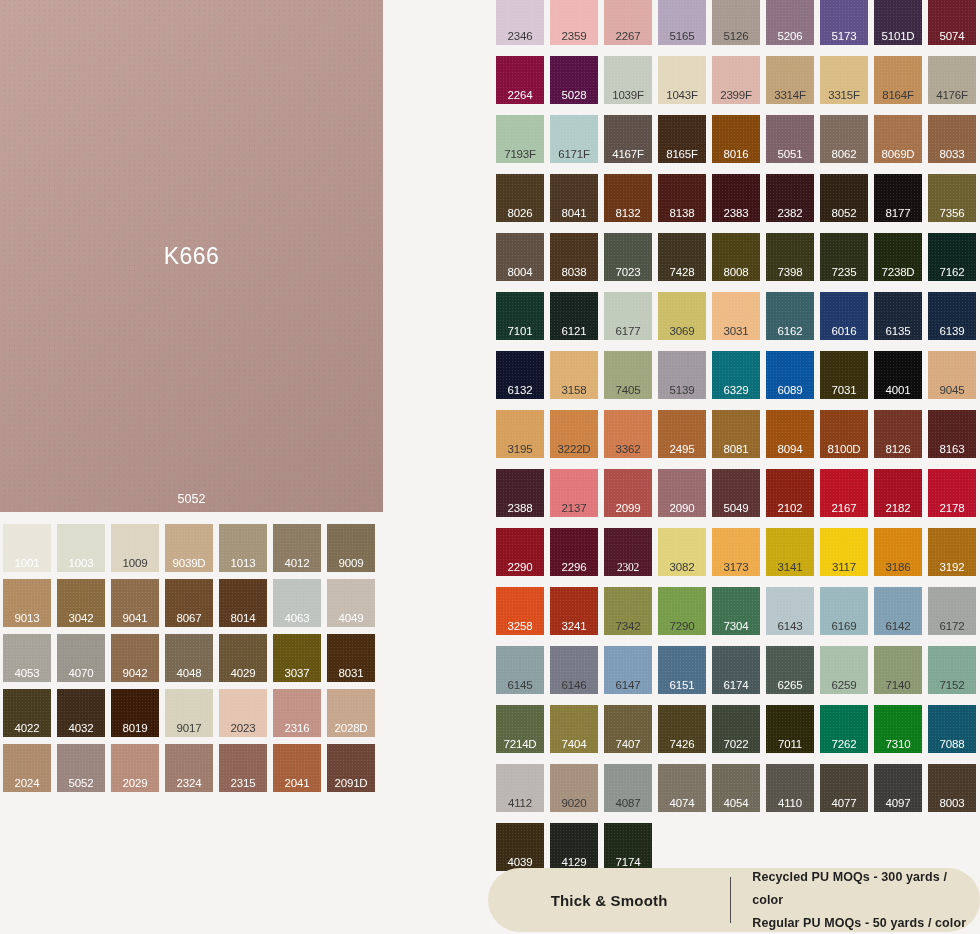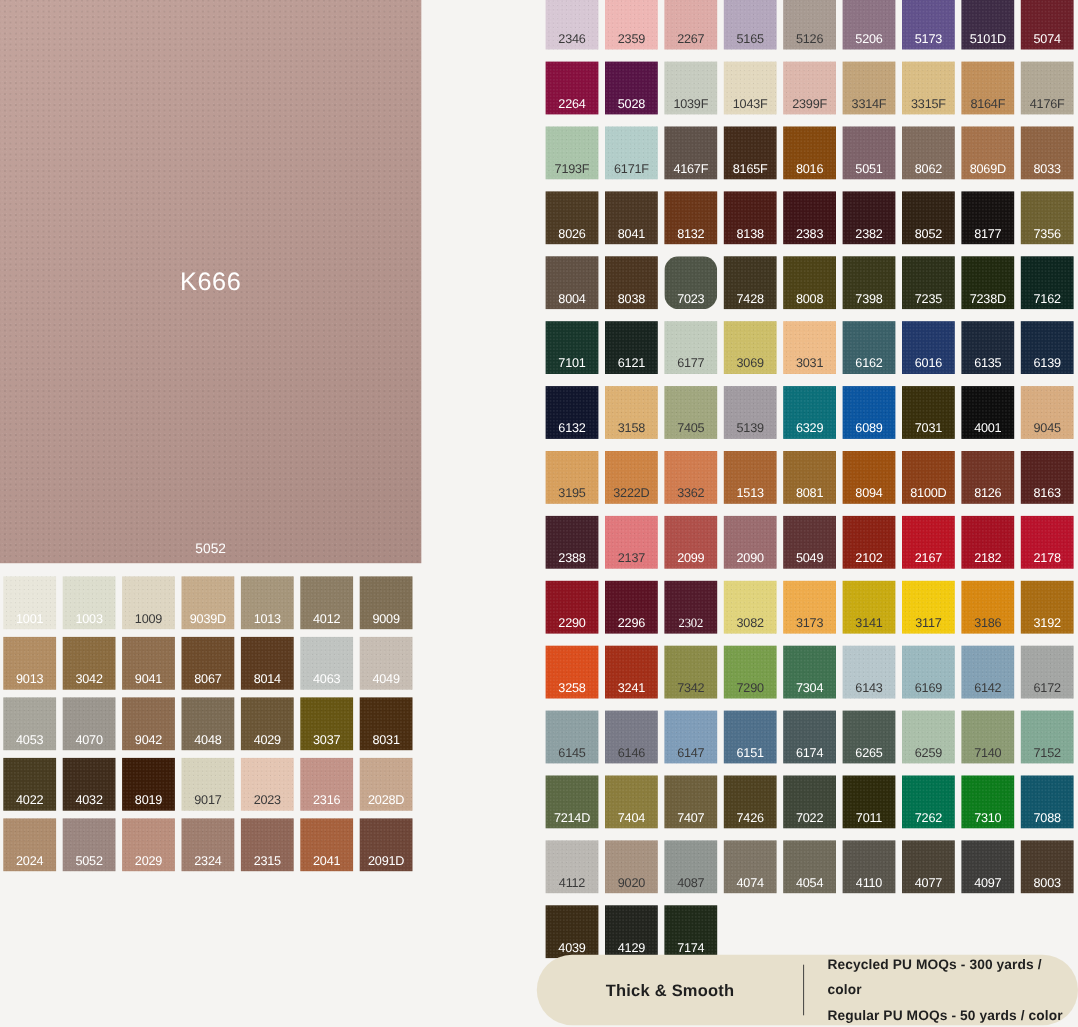--- a/index.html
+++ b/index.html
@@ -317,21 +317,21 @@
         </div>
         <div class="swatch dark" style="background-color: rgb(109, 96, 48);">
           <span class="code">7356</span>
         </div>
         <div class="swatch dark" style="background-color: rgb(96, 80, 67);">
           <span class="code">8004</span>
         </div>
         <div class="swatch dark" style="background-color: rgb(75, 53, 32);">
           <span class="code">8038</span>
         </div>
-        <div class="swatch dark" style="background-color: rgb(78, 84, 70); border-radius: 13px;">
+        <div class="swatch dark" style="background-color: rgb(78, 84, 70);">
           <span class="code">7023</span>
         </div>
         <div class="swatch dark" style="background-color: rgb(63, 53, 32);">
           <span class="code">7428</span>
         </div>
         <div class="swatch dark" style="background-color: rgb(76, 66, 22);">
           <span class="code">8008</span>
         </div>
         <div class="swatch dark" style="background-color: rgb(57, 56, 26);">
           <span class="code">7398</span>
@@ -402,21 +402,21 @@
         <div class="swatch light" style="background-color: rgb(215, 159, 92);">
           <span class="code">3195</span>
         </div>
         <div class="swatch light" style="background-color: rgb(205, 131, 67);">
           <span class="code">3222D</span>
         </div>
         <div class="swatch light" style="background-color: rgb(208, 123, 78);">
           <span class="code">3362</span>
         </div>
         <div class="swatch dark" style="background-color: rgb(168, 100, 49);">
-          <span class="code">1513</span>
+          <span class="code">2495</span>
         </div>
         <div class="swatch dark" style="background-color: rgb(149, 104, 43);">
           <span class="code">8081</span>
         </div>
         <div class="swatch dark" style="background-color: rgb(157, 80, 15);">
           <span class="code">8094</span>
         </div>
         <div class="swatch dark" style="background-color: rgb(139, 63, 23);">
           <span class="code">8100D</span>
         </div>

